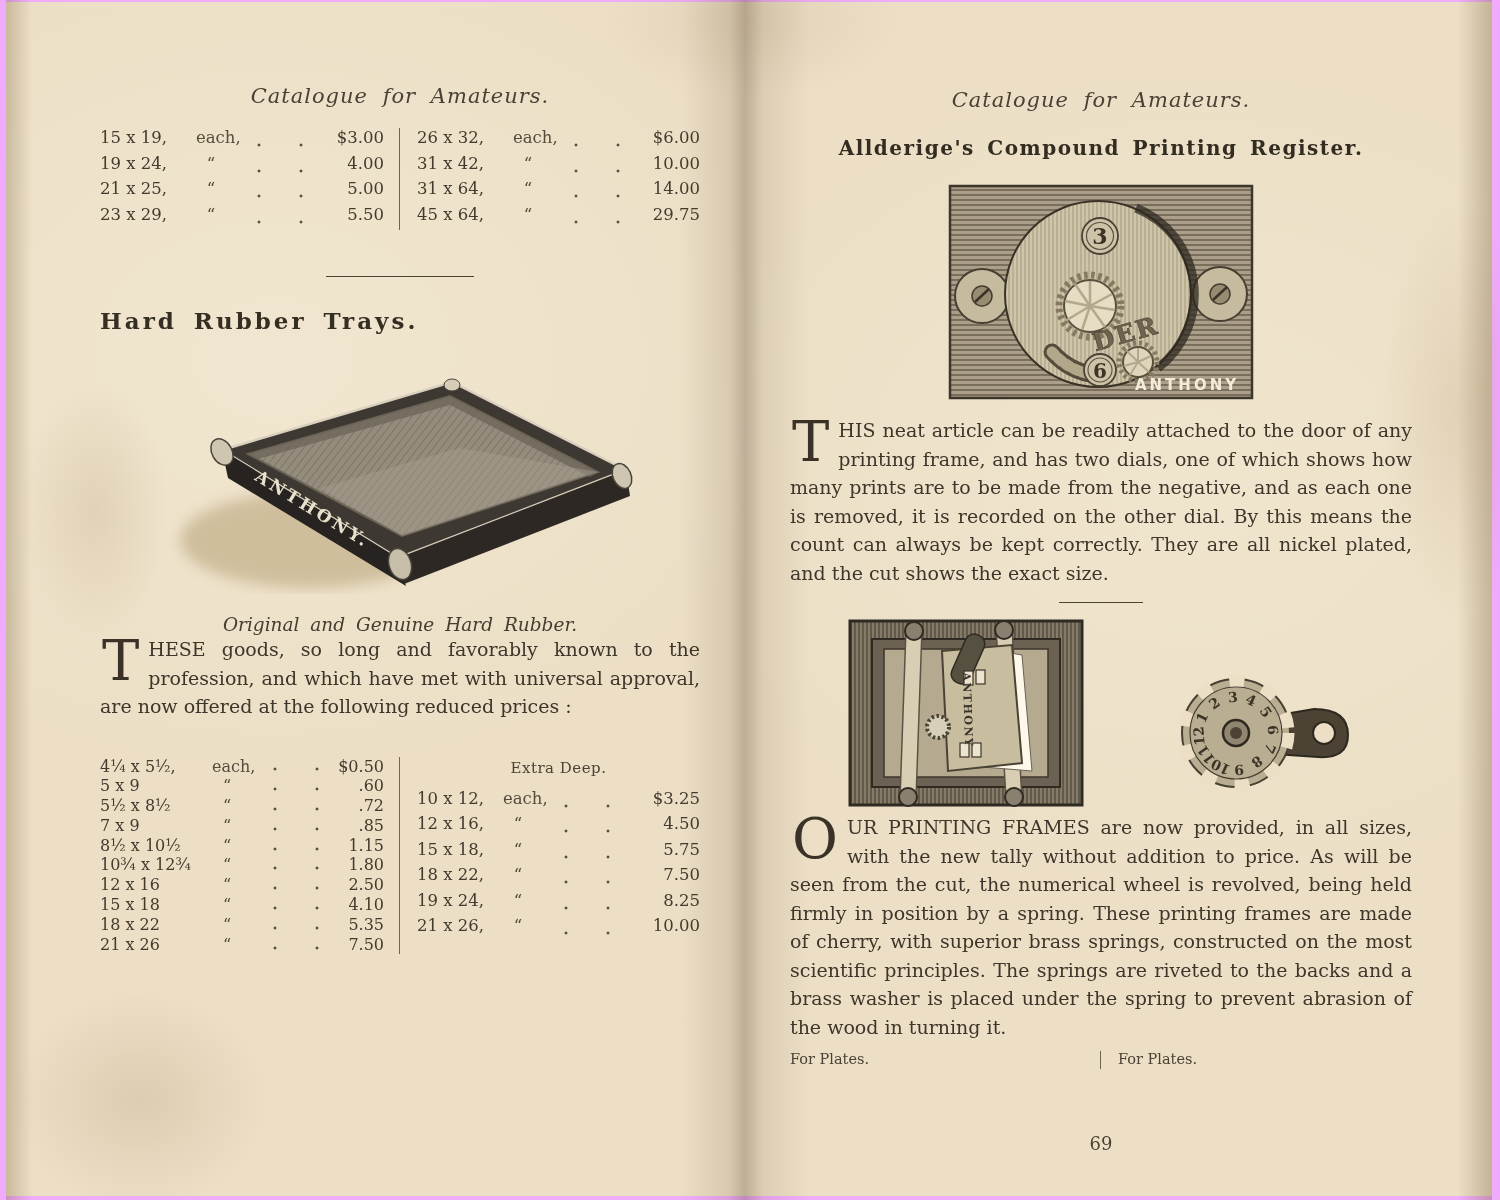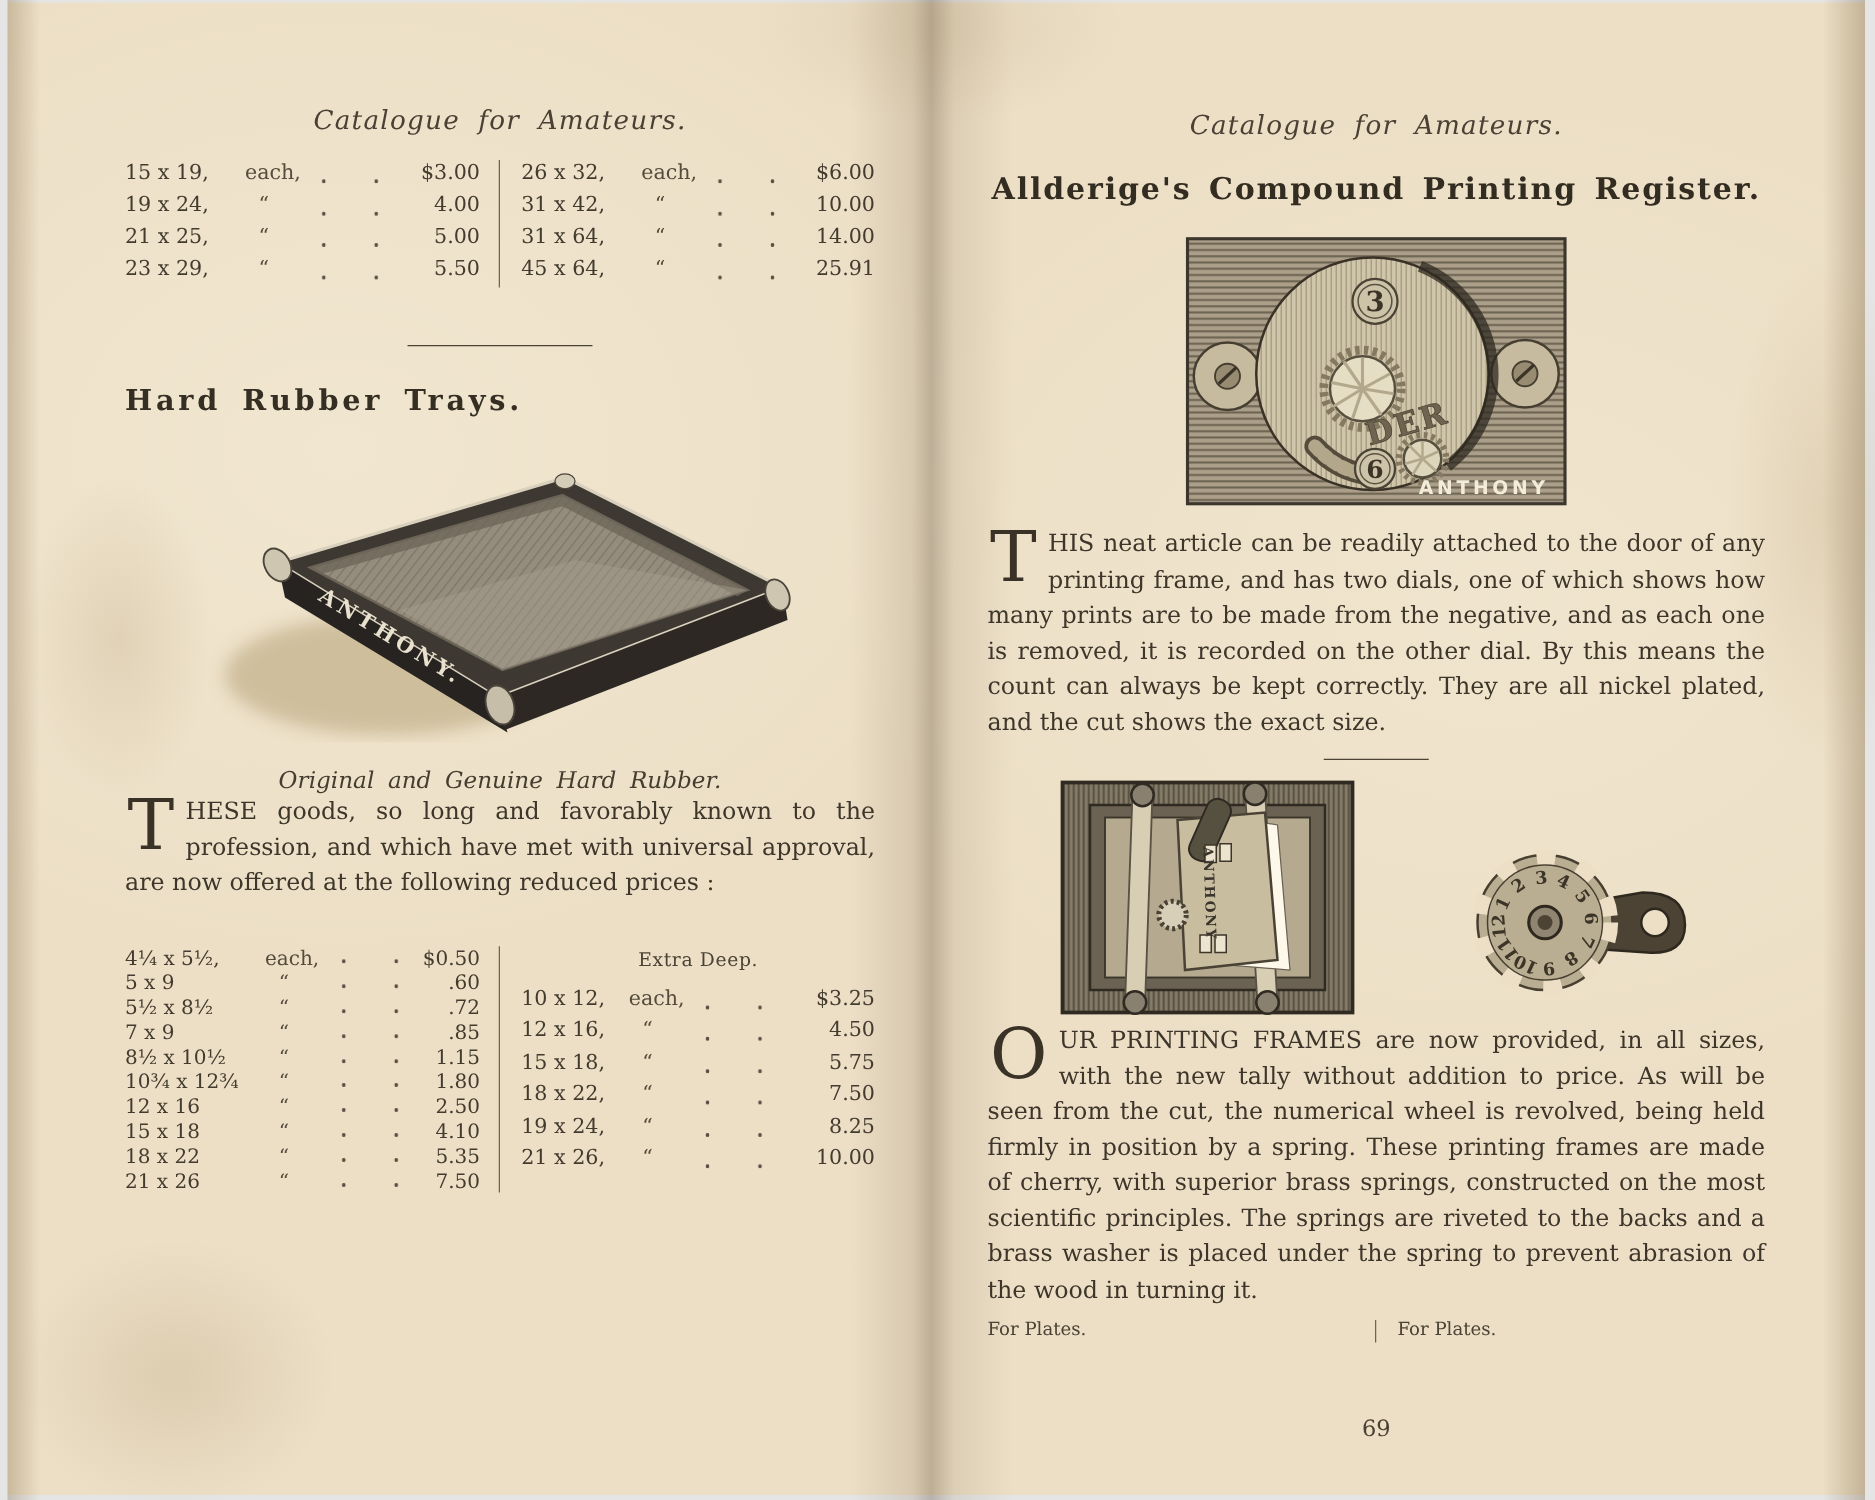--- a/index.html
+++ b/index.html
@@ -1,18 +1,18 @@
 <!DOCTYPE html>
 <html><head>
 <meta charset="utf-8">
 <style>
   html,body { margin:0; padding:0; }
   body { width:1500px; height:1200px; font-family:"DejaVu Serif","Liberation Serif",serif; }
 
-  .book { position:relative; width:1500px; height:1200px; background:#e5e5e5; overflow:hidden; }
+  .book { position:relative; width:1500px; height:1200px; background:#f0abfc; overflow:hidden; }
   .paper { position:absolute; left:6px; top:2px; right:8px; bottom:4px;
            background:
              radial-gradient(ellipse 900px 700px at 18% 30%, rgba(255,250,235,.25), transparent 60%),
              radial-gradient(ellipse 900px 700px at 80% 40%, rgba(255,250,235,.20), transparent 60%),
              #ecdfc6; }
   .stain { position:absolute; border-radius:50%; pointer-events:none; }
   .stain.s1 { left:20px; top:380px; width:150px; height:260px; background:radial-gradient(ellipse, rgba(140,110,65,.14), transparent 70%); }
   .stain.s2 { left:10px; top:990px; width:260px; height:220px; background:radial-gradient(ellipse, rgba(140,110,65,.16), transparent 70%); }
   .stain.s3 { left:1380px; top:200px; width:160px; height:420px; background:radial-gradient(ellipse, rgba(150,120,70,.15), transparent 70%); }
   .stain.s4 { left:600px; top:-60px; width:300px; height:160px; background:radial-gradient(ellipse, rgba(140,110,65,.12), transparent 70%); }
@@ -49,21 +49,21 @@
   .price-row .price { min-width:52px; text-align:right; white-space:nowrap; }
 
   .sizes-table { margin-top:20px; }
   .sizes-table .price-row { height:25.5px; }
   .sizes-table .size { min-width:96px; }
 
   .rule-center { border:0; border-top:1.5px solid #4c4334; width:148px; margin:46px auto 0 auto; }
   .rule-center.small { width:84px; margin-top:15px; }
 
   h2.section-title { font-size:23px; font-weight:600; letter-spacing:3px; word-spacing:6px; text-align:left; color:#352e23; margin:30px 0 0 0; }
-  h1.article-title { font-size:24px; font-weight:600; letter-spacing:1.5px; word-spacing:4px; text-align:center; color:#332c21; margin:24px 0 0 0; }
+  h1.article-title { font-size:20px; font-weight:600; letter-spacing:1.5px; word-spacing:4px; text-align:center; color:#332c21; margin:24px 0 0 0; }
   .subtitle { text-align:center; font-size:19px; margin-top:17px; color:#3e362a; }
 
   .figure { text-align:center; }
   .tray-figure { margin-top:34px; }
   .register-figure { margin-top:14px; }
   .frames-figures { margin-top:12px; display:flex; justify-content:center; align-items:flex-start; gap:66px; }
   .wheel-wrap { margin-top:42px; }
 
   .caption { text-align:center; font-style:italic; font-size:18.5px; word-spacing:5px; margin-top:16px; color:#453d2f; }
 
@@ -161,21 +161,21 @@
             <span class="size">31 x 64,</span>
             <span class="qual">“</span>
             <span class="dots"></span>
             <span class="price">14.00</span>
           </div>
 
           <div class="price-row">
             <span class="size">45 x 64,</span>
             <span class="qual">“</span>
             <span class="dots"></span>
-            <span class="price">25.91</span>
+            <span class="price">29.75</span>
           </div>
         </div>
     </div>
 
     <hr class="rule-center">
 
     <h2 class="section-title">Hard Rubber Trays.</h2>
 
     <div class="figure tray-figure">
       <svg width="480" height="226" viewBox="0 0 480 226">

